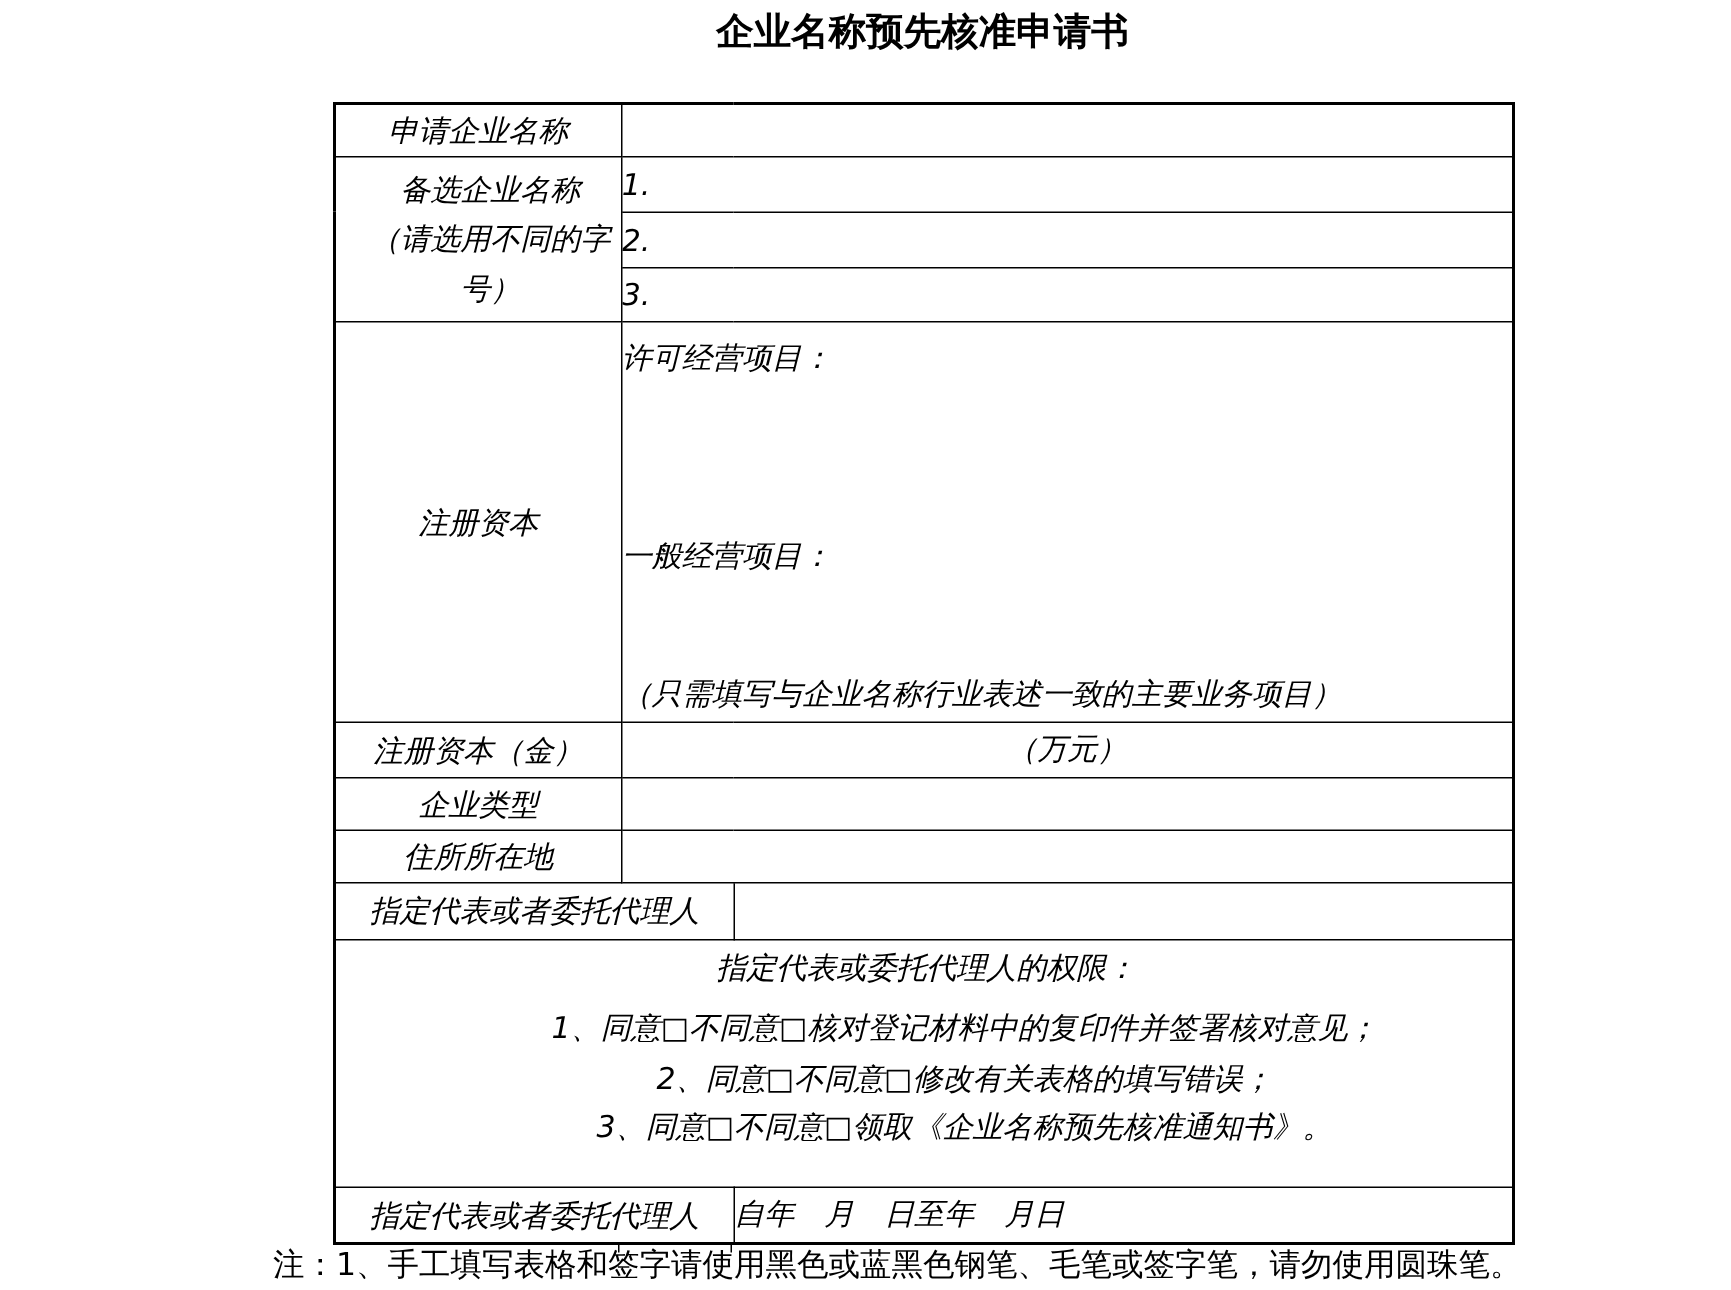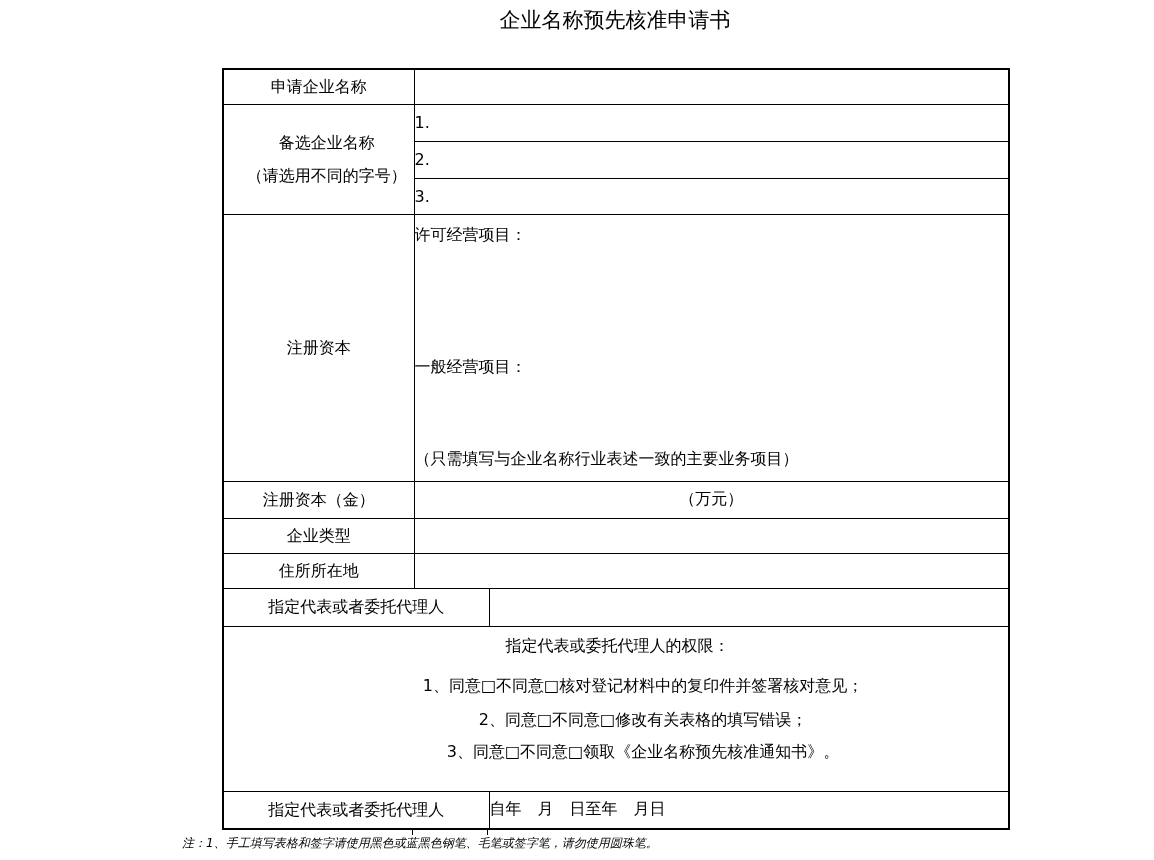--- a/index.html
+++ b/index.html
@@ -10,41 +10,42 @@
     height: 860px;
     overflow: hidden;
     font-family: "DejaVu Sans", sans-serif;
     color: #000000;
   }
   .doc { position: relative; width: 1154px; height: 860px; }
   .doc-title {
     margin: 8px 0 0 222px;
     width: 786px;
     text-align: center;
-    font-size: 21px;
-    font-weight: normal;
+    font-size: 25px;
+    font-weight: bold;
     line-height: 25px;
   }
   .table-wrap {
     position: relative;
     margin: 35px 0 0 222px;
     width: 786px;
   }
   table.form-table {
     border-collapse: collapse;
     table-layout: fixed;
     width: 786px;
     border: 2px solid #000000;
   }
   table.form-table td {
     border: 1px solid #000000;
     box-sizing: border-box;
-    font-size: 16px;
+    font-size: 20px;
     padding: 0;
     overflow: hidden;
+    font-style: italic;
   }
   td.lbl {
     text-align: center;
     vertical-align: middle;
     line-height: 22px;
   }
   td.fill { vertical-align: middle; }
   .h35 { height: 35px; }
   .h36 { height: 36px; }
   .h37 { height: 37px; }
@@ -78,24 +79,23 @@
     position: absolute;
     width: 1px;
     height: 5px;
     background: #000000;
     top: 762px;
   }
   .cont-tick-a { left: 190px; }
   .cont-tick-b { left: 265px; }
   .footnote {
     margin: 3px 0 0 182px;
-    font-size: 12px;
+    font-size: 21px;
     line-height: 21px;
     white-space: nowrap;
-    font-style: italic;
   }
 </style>
 </head>
 <body>
 
 <div class="doc">
 
   <div class="doc-title">企业名称预先核准申请书</div>
 
   <div class="table-wrap">

